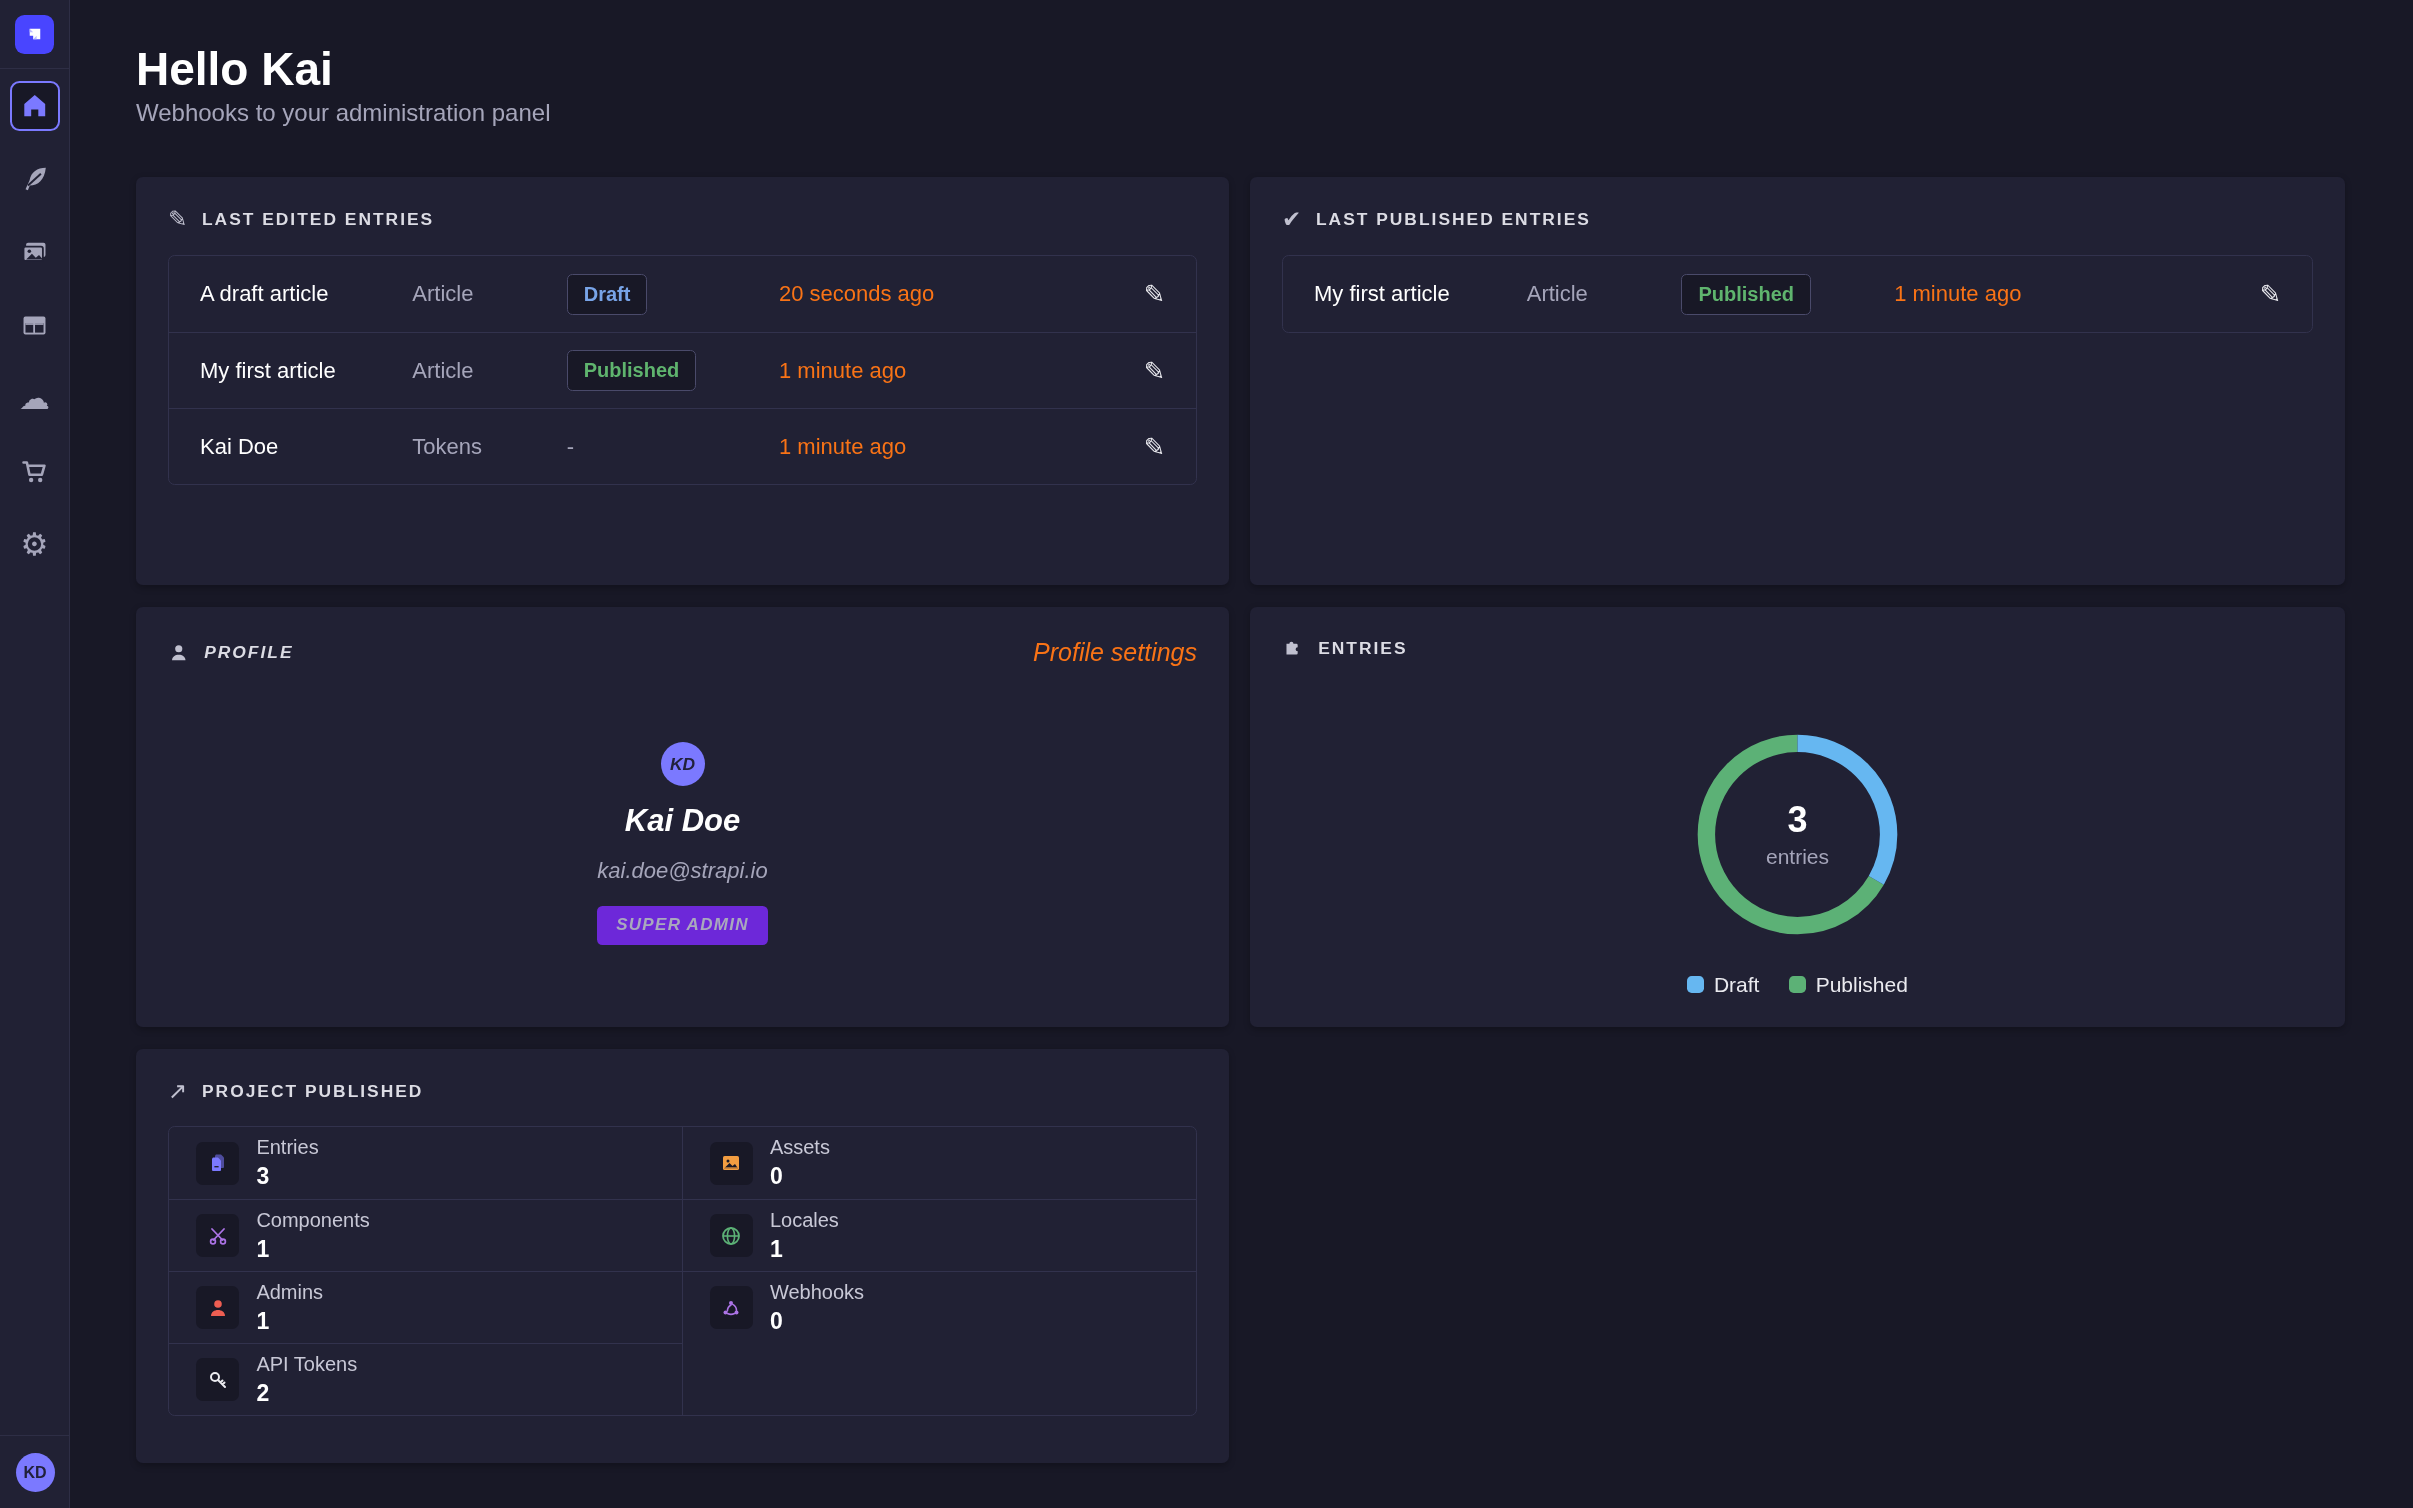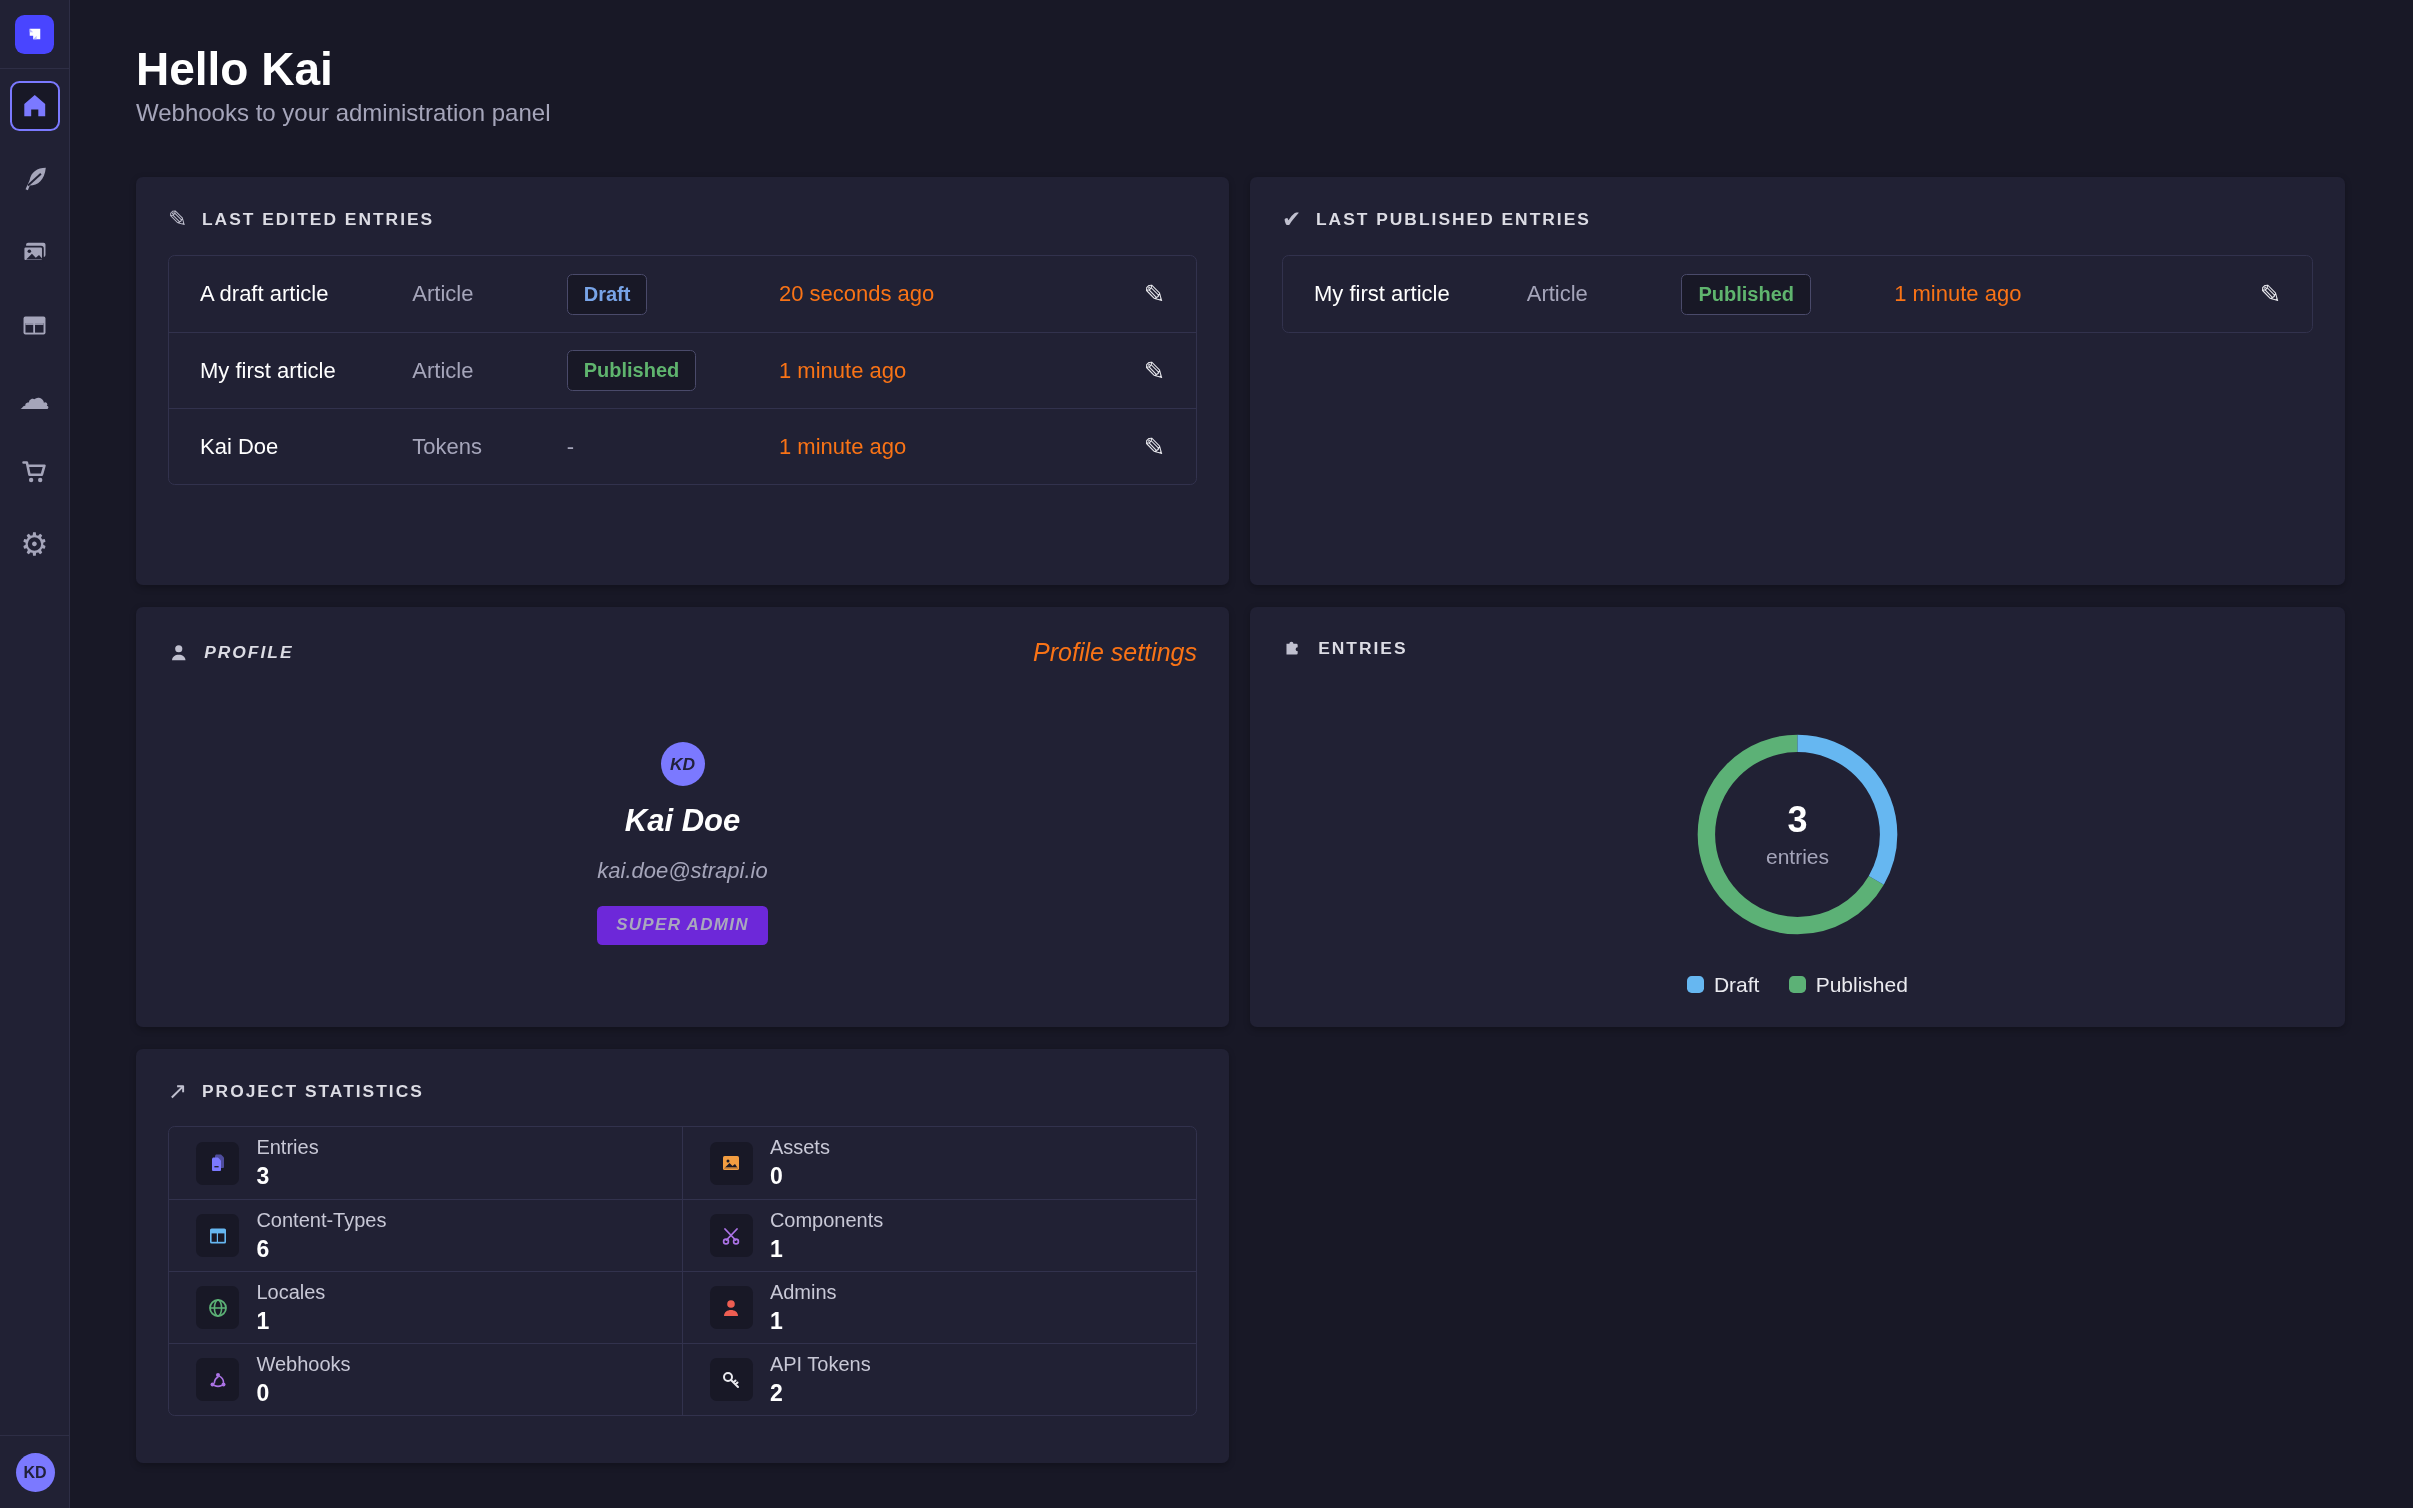--- a/index.html
+++ b/index.html
@@ -269,21 +269,21 @@
       <div class="legend-item">
         <span class="legend-swatch" style="background: rgb(92, 177, 118);"></span>
         <span class="legend-label">Published</span>
       </div>
     </div>
   </section>
 
   <section class="card card-stats">
     <div class="section-head">
       <span class="s-icon">↗</span>
-      <span class="section-title">PROJECT STATISTICS</span>
+      <span class="section-title">PROJECT PUBLISHED</span>
     </div>
     <div class="stats-grid">
 
       <div class="stat-cell">
         <span class="stat-icon-box">
             <svg width="24" height="24" viewBox="0 0 24 24">
           <path d="M10 3.5h5l3 3V16a1 1 0 0 1-1 1h-7a1 1 0 0 1-1-1V4.5z" fill="#7B79FF" opacity="0.55"></path>
           <path d="M7 6.5h5l3 3V19a1 1 0 0 1-1 1H7a1 1 0 0 1-1-1V7.5z" fill="#7B79FF"></path>
           <rect x="8.4" y="15" width="4.2" height="1.4" fill="#212134"></rect>
         </svg>
@@ -302,34 +302,20 @@
           <path d="M5 17.5 10.5 12l3 3 2.5-2 3 4.5z" fill="#181826"></path>
           <rect x="5.2" y="16.4" width="13.6" height="1.2" fill="#F29D41"></rect>
         </svg>
           </span>
         <span class="stat-texts">
           <span class="stat-label">Assets</span>
           <span class="stat-value">0</span>
         </span>
       </div>
 
-      <div class="stat-cell">
-        <span class="stat-icon-box">
-            <svg width="24" height="24" viewBox="0 0 24 24">
-          <rect x="4" y="4.5" width="16" height="15" rx="1.6" fill="#66B7F1"></rect>
-          <rect x="5.6" y="9.4" width="5.2" height="8.4" fill="#181826"></rect>
-          <rect x="12" y="9.4" width="6.4" height="8.4" fill="#181826"></rect>
-          <rect x="11" y="9.4" width="1" height="8.4" fill="#66B7F1"></rect>
-        </svg>
-          </span>
-        <span class="stat-texts">
-          <span class="stat-label">Content-Types</span>
-          <span class="stat-value">6</span>
-        </span>
-      </div>
 
       <div class="stat-cell">
         <span class="stat-icon-box">
             <svg width="24" height="24" viewBox="0 0 24 24">
           <path d="M6 5l10.5 11" stroke="#AC73E6" stroke-width="1.8" stroke-linecap="round"></path>
           <path d="M18 5 7.5 16" stroke="#AC73E6" stroke-width="1.8" stroke-linecap="round"></path>
           <circle cx="7" cy="17.5" r="2.4" fill="none" stroke="#AC73E6" stroke-width="1.7"></circle>
           <circle cx="17" cy="17.5" r="2.4" fill="none" stroke="#AC73E6" stroke-width="1.7"></circle>
         </svg>
           </span>

